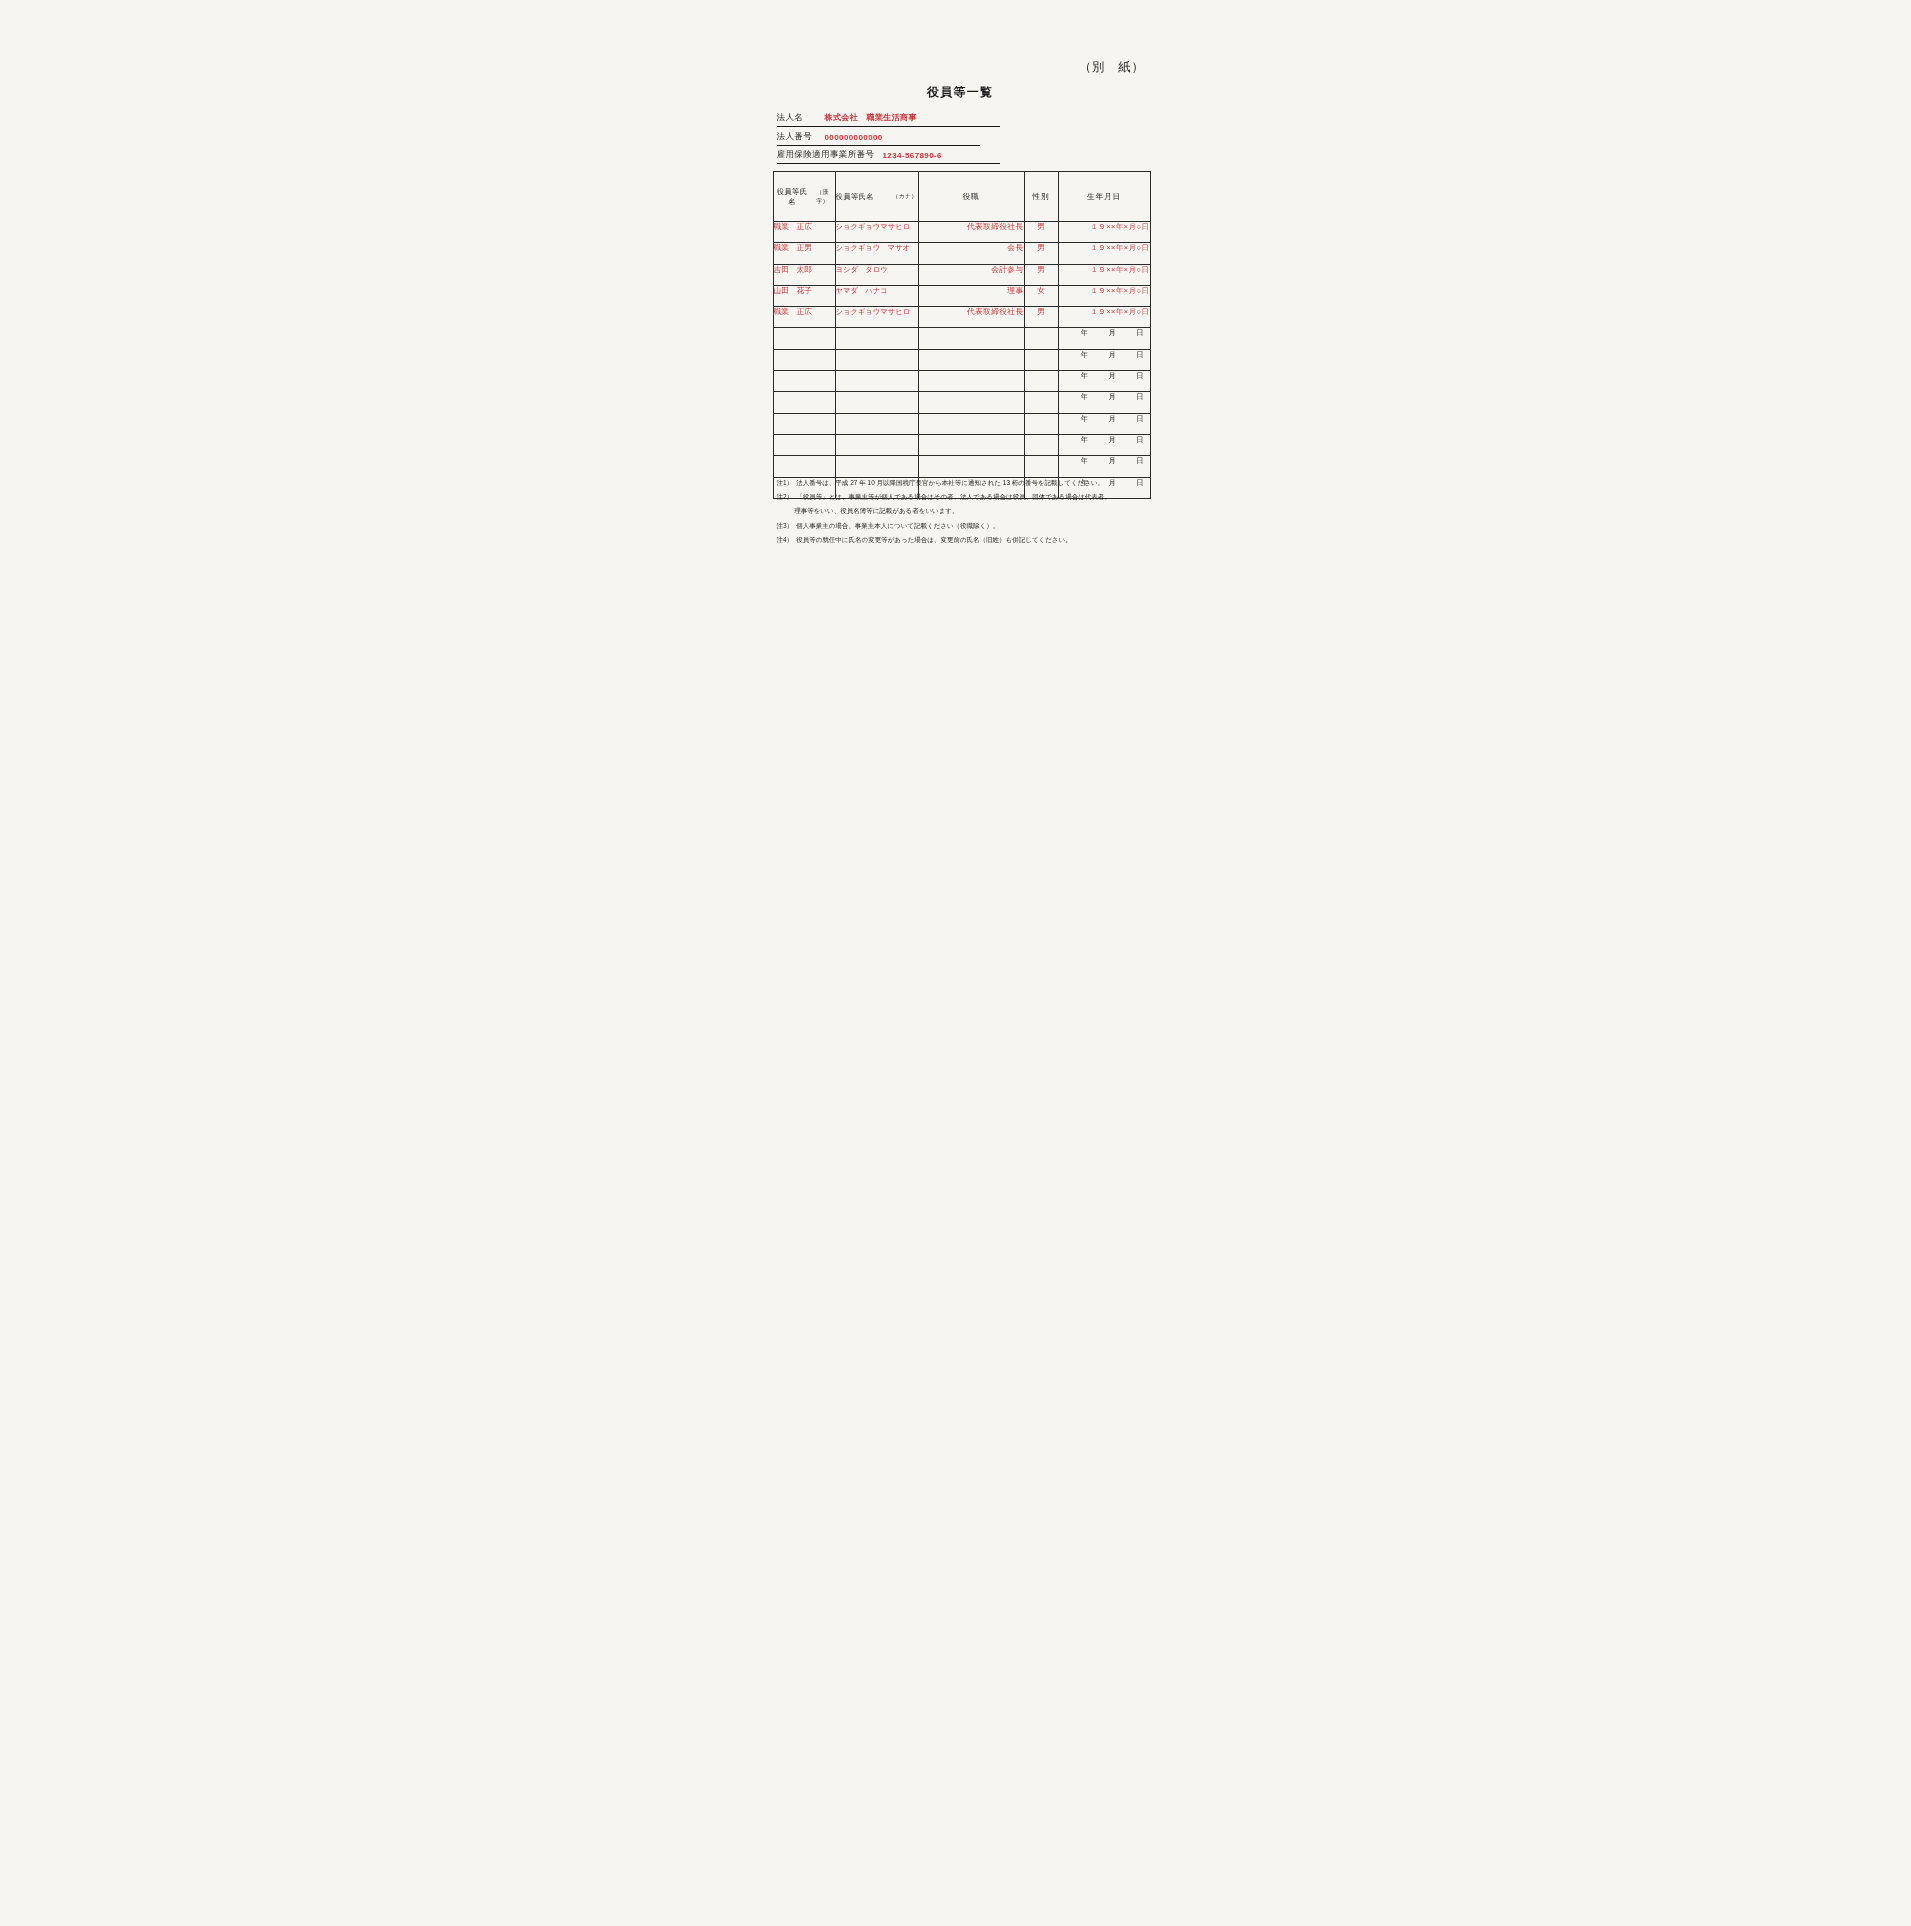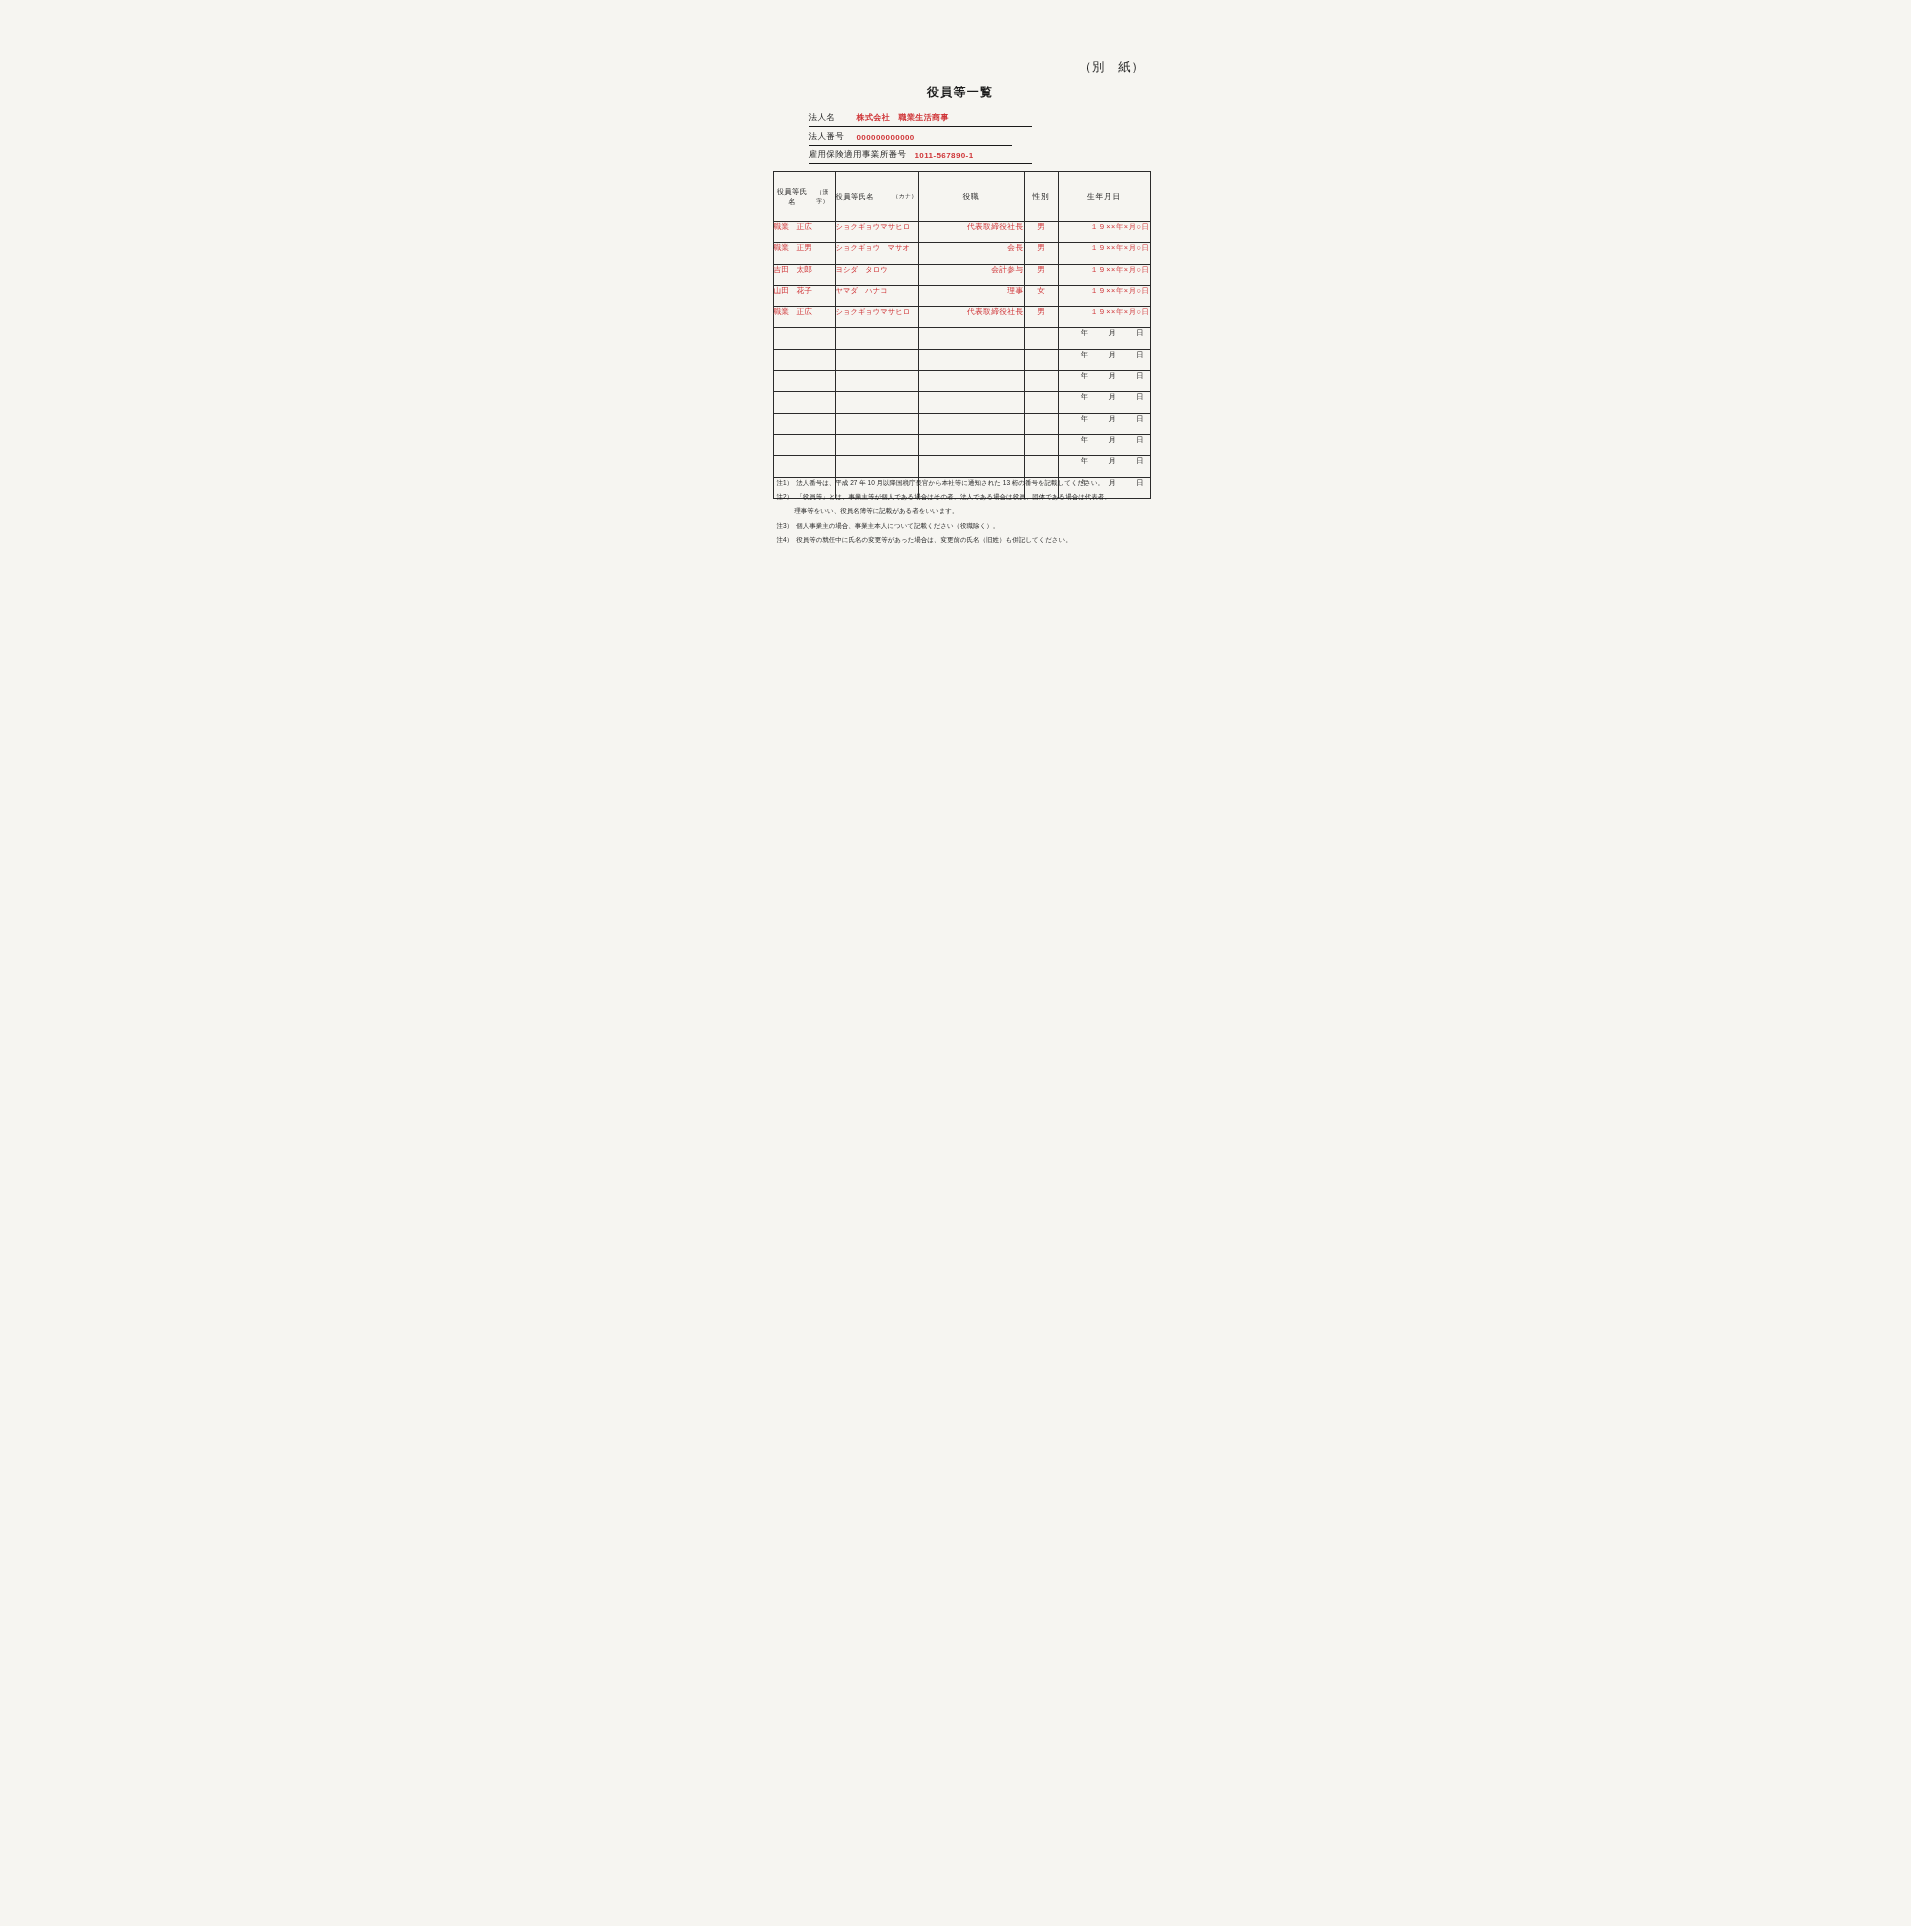--- a/index.html
+++ b/index.html
@@ -48,21 +48,20 @@
   }
   
   .fields{
     position:absolute;
     top:112px; left:33px;
   }
   .field{
     position:relative;
     height:14.6px;
     border-bottom:0.8px solid #1a1a1a;
-    margin-left:32px;
   }
   .field-name{ width:223px; margin-bottom:5px; }
   .field-number{ width:203px; margin-bottom:3.1px; }
   .field-insurance{ width:223px; }
   .flabel{
     position:absolute; left:0; bottom:1.9px;
     font-size:8.5px;
     letter-spacing:0.4px;
     color:#1f1f1f;
     white-space:nowrap;
@@ -156,21 +155,21 @@
     <div class="field field-name">
       <span class="flabel">法人名</span>
       <span class="fvalue">株式会社　職業生活商事</span>
     </div>
     <div class="field field-number">
       <span class="flabel">法人番号</span>
       <span class="fvalue">000000000000</span>
     </div>
     <div class="field field-insurance">
       <span class="flabel">雇用保険適用事業所番号</span>
-      <span class="fvalue">1011-567890-1</span>
+      <span class="fvalue">1234-567890-6</span>
     </div>
   </div>
 
   <table class="officers">
     <colgroup>
       <col class="w-name">
         <col class="w-kana">
         <col class="w-pos">
         <col class="w-gen">
         <col class="w-birth">

